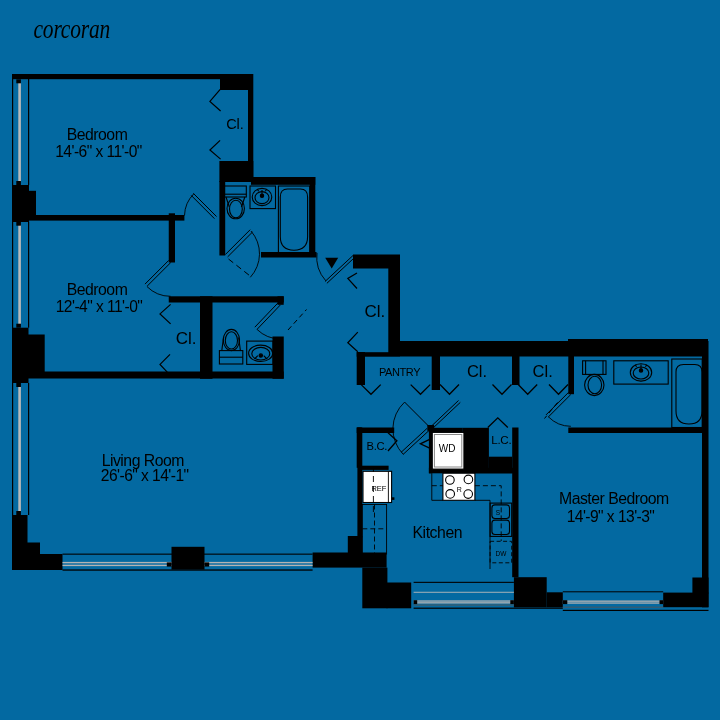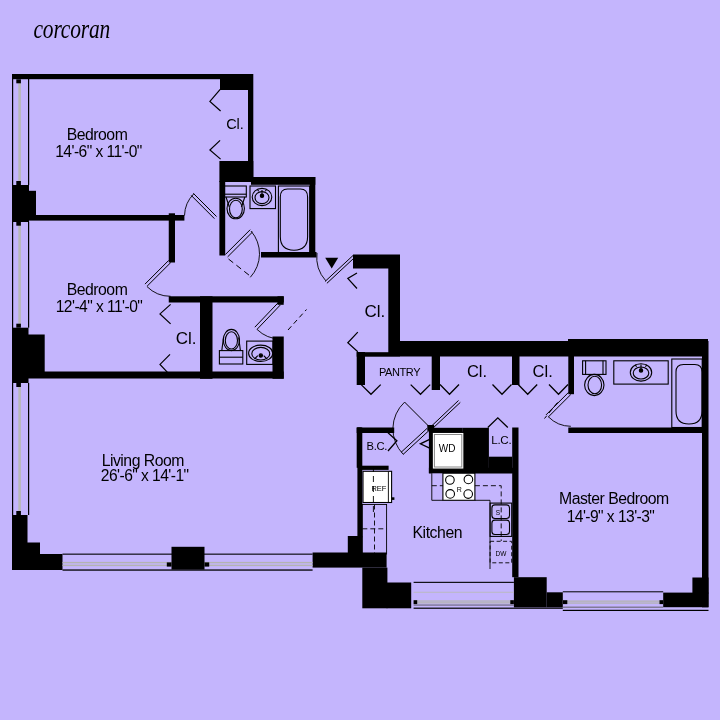--- a/index.html
+++ b/index.html
@@ -1,16 +1,16 @@
 <!DOCTYPE html>
 <html><head>
 <meta charset="utf-8">
 <style>
   html,body{margin:0;padding:0;background:#fff;}
-  #plan{width:720px;height:720px;position:relative;background:#c4b5fd;font-family:"Liberation Sans",sans-serif;}
+  #plan{width:720px;height:720px;position:relative;background:#0369a1;font-family:"Liberation Sans",sans-serif;}
   svg text{fill:#000;}
 </style>
 </head>
 <body>
 <div id="plan">
 <svg width="720" height="720" viewBox="0 0 720 720" xmlns="http://www.w3.org/2000/svg">
 
 <text transform="translate(33.5,37.8) scale(0.78,1)" font-family="Liberation Serif, serif" font-style="italic" font-size="27.5" letter-spacing="-0.2">corcoran</text>
 
 <g fill="#000" stroke="none">

